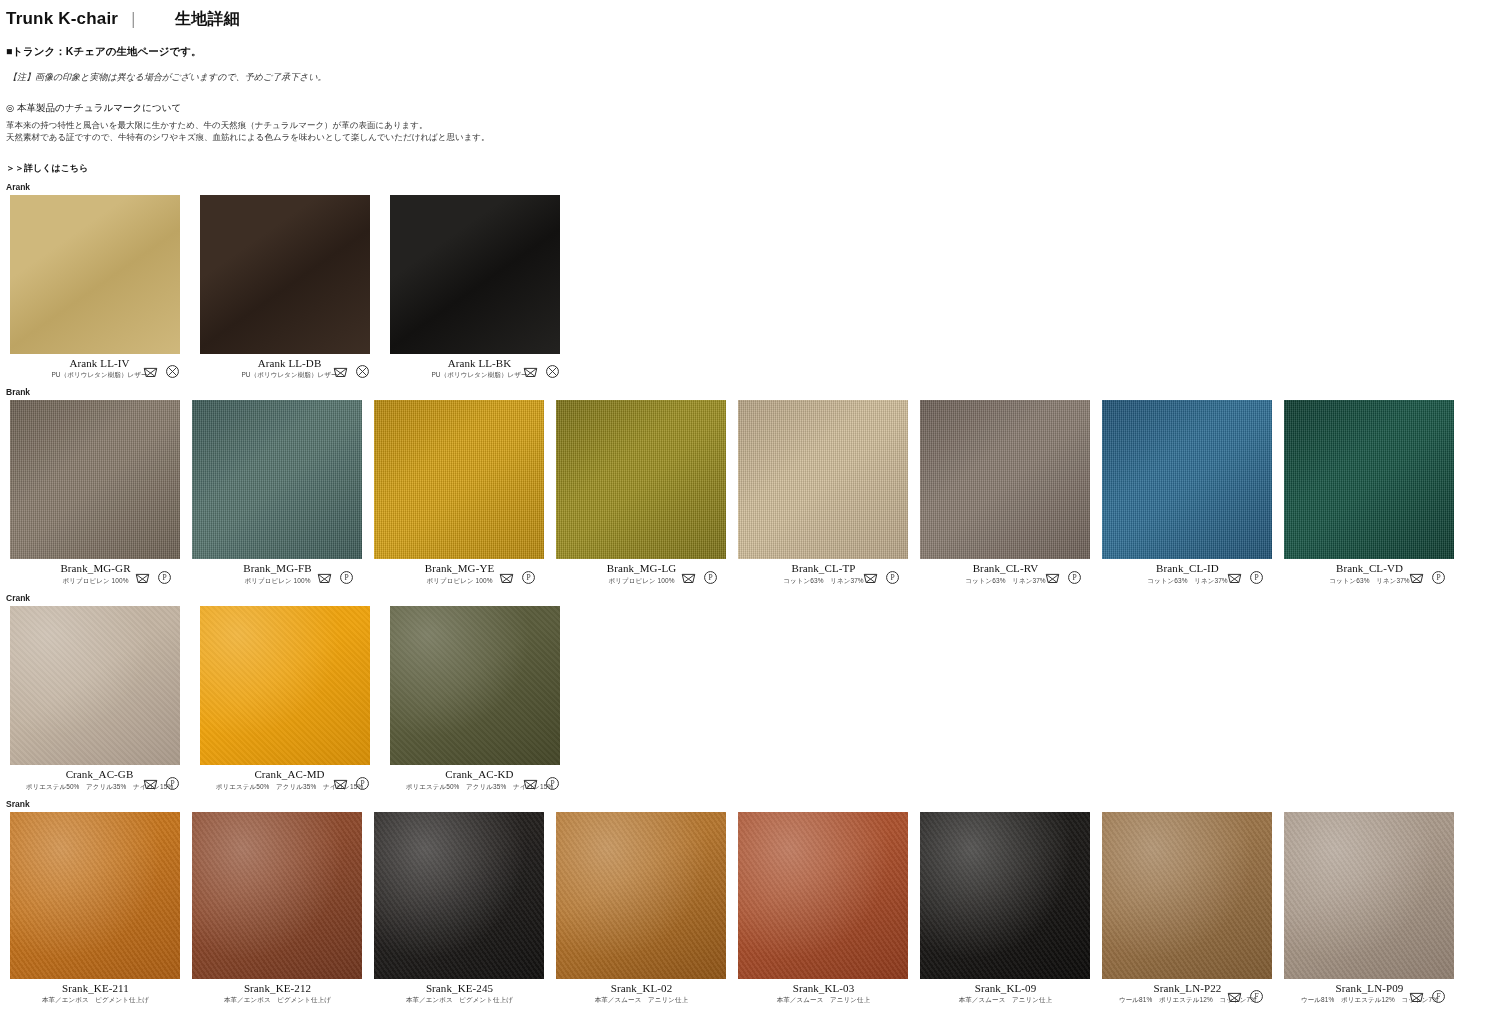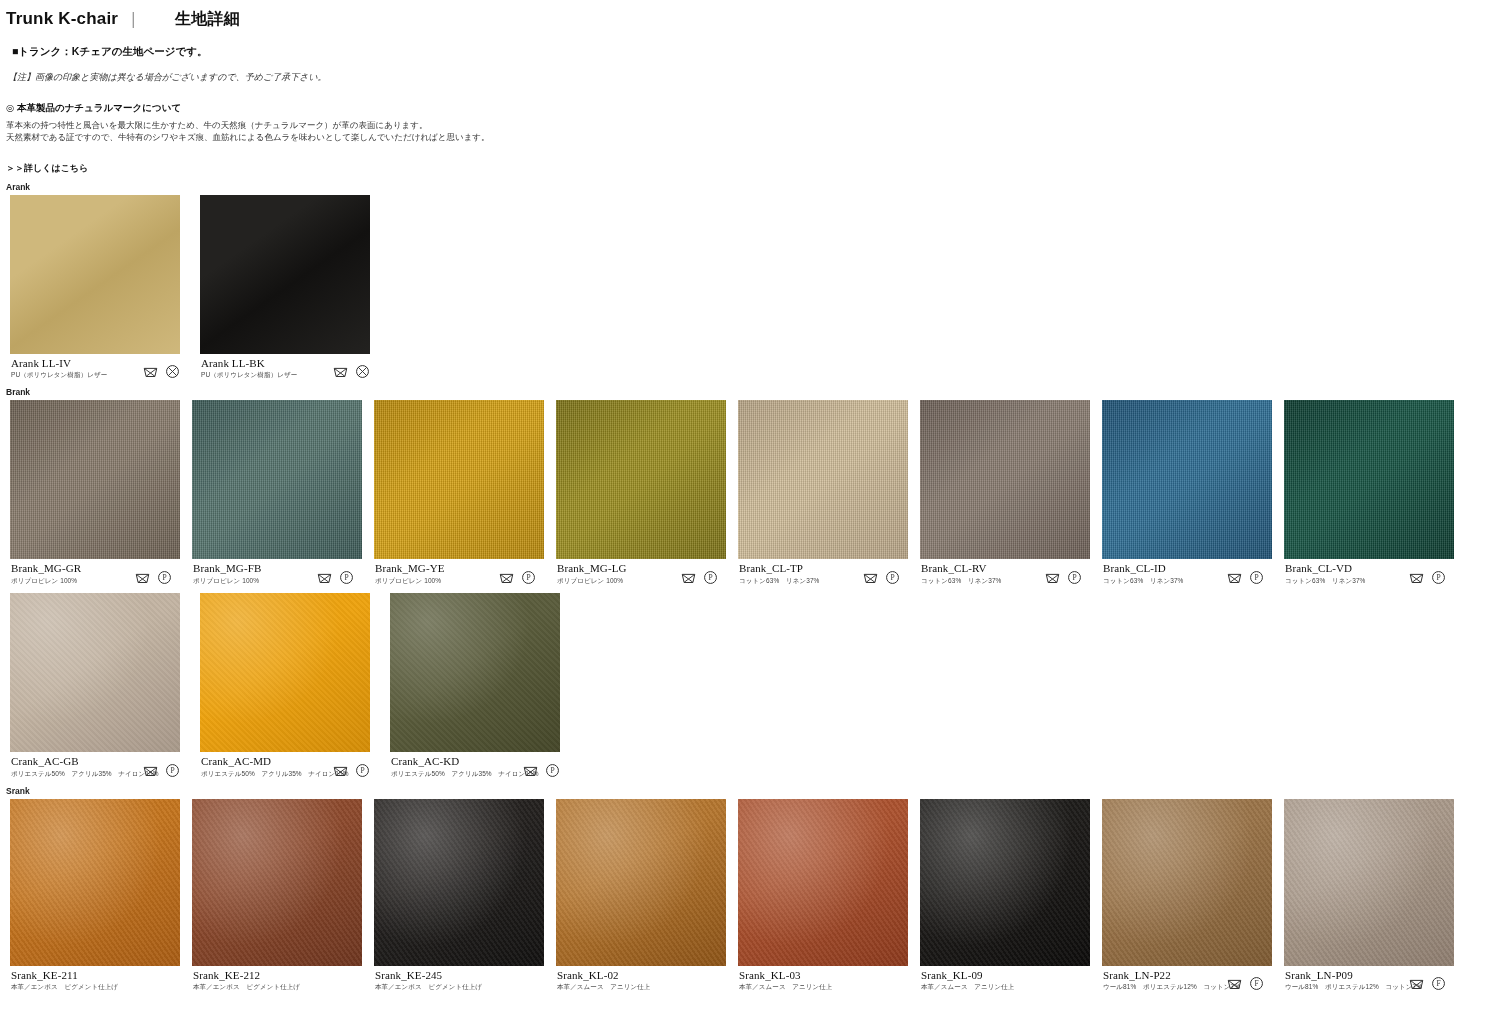--- a/index.html
+++ b/index.html
@@ -20,27 +20,27 @@
     font-weight: bold;
     letter-spacing: .2px;
     margin: 9px 0 0 6px;
     color: #111;
     display: flex; align-items: baseline; gap: 7px;
   }
   .page-title .sep { font-weight: normal; color: #777; font-size: 16px; }
   .page-title .jp { font-weight: bold; font-size: 16px; margin-left: 27px; }
 
   .lead {
-    font-size: 10.5px; font-weight: bold; margin: 15px 0 0 12px; color: #111;
+    font-size: 10.5px; font-weight: bold; margin: 15px 0 0 6px; color: #111;
   }
   .note {
     font-size: 9px; margin: 12px 0 0 8px; color: #333; font-style: italic;
   }
   .nat-block { margin: 18px 0 0 6px; }
-  .nat-title { font-size: 9.5px; font-weight: bold; color: #111; margin-bottom: 4px; }
+  .nat-title { font-size: 9.5px; font-weight: normal; color: #111; margin-bottom: 4px; }
   .nat-line { font-size: 8.5px; color: #333; line-height: 1.45; }
   .more-link {
     font-size: 9px; font-weight: bold; color: #111; text-decoration: none;
     display: inline-block; margin-top: 18px;
   }
 
   
   .group { margin-top: 7px; }
   .group-label {
     font-size: 8.5px; font-weight: bold; color: #222; margin: 0 0 3px 6px;
@@ -50,21 +50,21 @@
   }
   .card { width: 178px; margin-right: 12px; }
 
   .swatch {
     width: 170px; height: 159px;
     position: relative; overflow: hidden;
     background-color: #ccc;
   }
   .swatch.tall { height: 167px; }
 
-  .meta { padding: 3px 0 0 1px; position: relative; min-height: 26px; }
+  .meta { padding: 3px 0 0 1px; position: relative; min-height: 26px; text-align: center; }
   .name {
     font-family: "Liberation Serif", "DejaVu Serif", serif;
     font-size: 11px; color: #111; letter-spacing: .1px; line-height: 1.15;
     white-space: nowrap;
   }
   .spec {
     font-size: 6.5px; color: #444; margin-top: 2px; white-space: nowrap;
     letter-spacing: .1px;
   }
   .icons {
@@ -111,20 +111,39 @@
                 </svg>
                 <svg class="icon" viewBox="0 0 24 24">
                   <circle cx="12" cy="12" r="9.5" fill="none" stroke="#333" stroke-width="1.6"></circle>
                   <line x1="5" y1="5" x2="19" y2="19" stroke="#333" stroke-width="1.5"></line>
                   <line x1="19" y1="5" x2="5" y2="19" stroke="#333" stroke-width="1.5"></line>
                 </svg>
               </div>
             </div>
           </div>
           <div class="card">
+            <div class="swatch" style="background: linear-gradient(145deg, rgb(61, 46, 36) 0%, rgb(61, 46, 36) 30%, rgb(42, 30, 23) 55%, rgb(61, 46, 36) 100%);"></div>
+            <div class="meta">
+              <div class="name">Arank LL-DB</div>
+              <div class="spec">PU（ポリウレタン樹脂）レザー</div>
+              <div class="icons">
+                <svg class="icon" viewBox="0 0 24 24">
+                  <path d="M2 7 L22 7 L19 20 L5 20 Z" fill="none" stroke="#333" stroke-width="1.6"></path>
+                  <line x1="2.5" y1="7.3" x2="19" y2="19.7" stroke="#333" stroke-width="1.5"></line>
+                  <line x1="21.5" y1="7.3" x2="5" y2="19.7" stroke="#333" stroke-width="1.5"></line>
+                </svg>
+                <svg class="icon" viewBox="0 0 24 24">
+                  <circle cx="12" cy="12" r="9.5" fill="none" stroke="#333" stroke-width="1.6"></circle>
+                  <line x1="5" y1="5" x2="19" y2="19" stroke="#333" stroke-width="1.5"></line>
+                  <line x1="19" y1="5" x2="5" y2="19" stroke="#333" stroke-width="1.5"></line>
+                </svg>
+              </div>
+            </div>
+          </div>
+          <div class="card">
             <div class="swatch" style="background: linear-gradient(145deg, rgb(35, 34, 32) 0%, rgb(35, 34, 32) 30%, rgb(18, 17, 16) 55%, rgb(35, 34, 32) 100%);"></div>
             <div class="meta">
               <div class="name">Arank LL-BK</div>
               <div class="spec">PU（ポリウレタン樹脂）レザー</div>
               <div class="icons">
                 <svg class="icon" viewBox="0 0 24 24">
                   <path d="M2 7 L22 7 L19 20 L5 20 Z" fill="none" stroke="#333" stroke-width="1.6"></path>
                   <line x1="2.5" y1="7.3" x2="19" y2="19.7" stroke="#333" stroke-width="1.5"></line>
                   <line x1="21.5" y1="7.3" x2="5" y2="19.7" stroke="#333" stroke-width="1.5"></line>
                 </svg>
@@ -281,20 +300,21 @@
                 <svg class="icon" viewBox="0 0 24 24">
                   <circle cx="12" cy="12" r="9.5" fill="none" stroke="#333" stroke-width="1.6"></circle>
                   <text x="12" y="16.5" text-anchor="middle" font-size="12" font-family="Liberation Serif, serif" fill="#333">P</text>
                 </svg>
               </div>
             </div>
           </div>
         </div>
       </div>
       <div class="group">
+        <div class="group-label">Crank</div>
         <div class="row">
           <div class="card">
             <div class="swatch" style="background: radial-gradient(circle at 22% 18%, rgba(255, 255, 255, 0.22), rgba(0, 0, 0, 0) 55%), repeating-linear-gradient(45deg, rgba(0, 0, 0, 0.035) 0px, rgba(0, 0, 0, 0.035) 2px, rgba(255, 255, 255, 0.035) 2px, rgba(255, 255, 255, 0.035) 4px), linear-gradient(145deg, rgb(195, 180, 163) 0%, rgb(195, 180, 163) 45%, rgb(168, 153, 138) 100%);"></div>
             <div class="meta">
               <div class="name">Crank_AC-GB</div>
               <div class="spec">ポリエステル50%　アクリル35%　ナイロン15%</div>
               <div class="icons">
                 <svg class="icon" viewBox="0 0 24 24">
                   <path d="M2 7 L22 7 L19 20 L5 20 Z" fill="none" stroke="#333" stroke-width="1.6"></path>
                   <line x1="2.5" y1="7.3" x2="19" y2="19.7" stroke="#333" stroke-width="1.5"></line>

